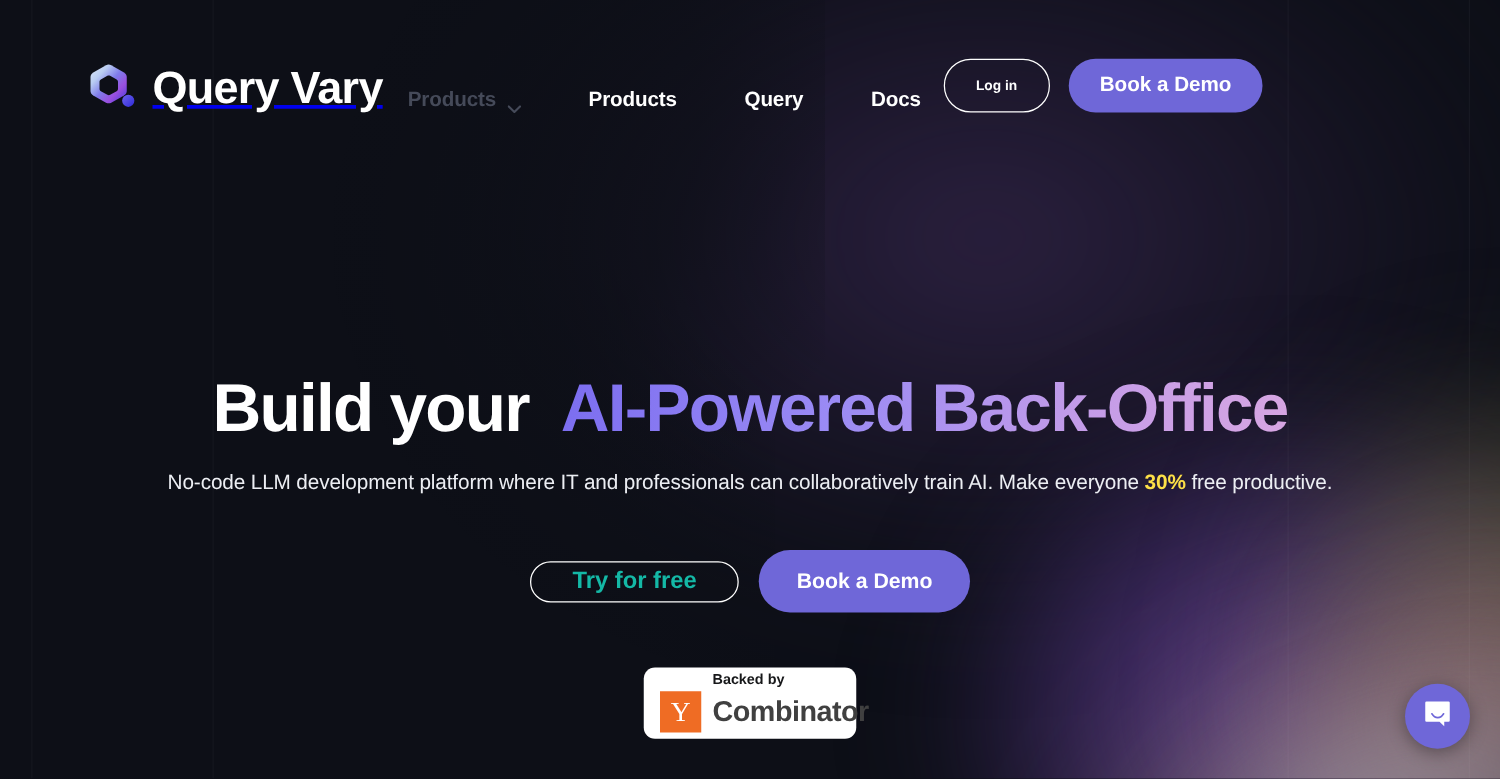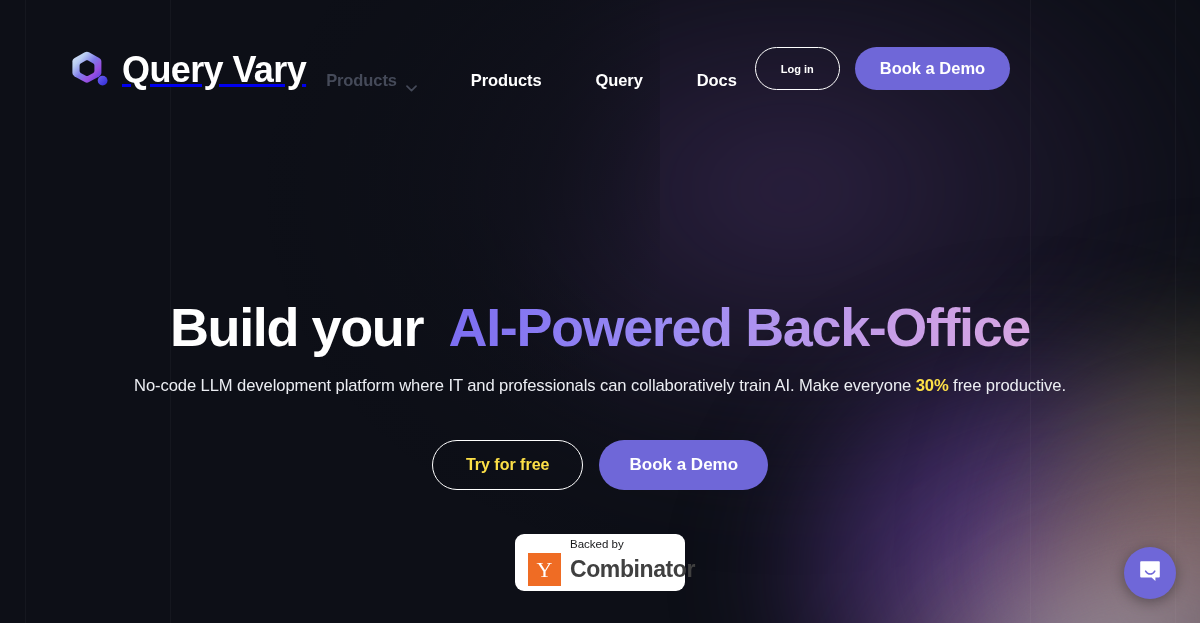--- a/index.html
+++ b/index.html
@@ -155,36 +155,36 @@
 
   .subhead {
     margin-top:20px;
     font-size:16.6px; font-weight:400; color:#eceef3; letter-spacing:-0.1px;
     text-align:center; white-space:nowrap;
   }
   .subhead b { font-weight:700; color:#fde047; }
 
   .cta-row { margin-top:44px; display:flex; align-items:center; gap:16px; }
   .btn-lg-ghost {
-    height:50px; padding:0 33px; font-size:16px;
-    color:#fde047; background:transparent; border:1.4px solid #ffffff;
+    height:33px; padding:0 33px; font-size:19px;
+    color:#14b8a6; background:transparent; border:1.4px solid #ffffff;
   }
   .btn-lg-primary {
     height:50px; padding:0 30px; font-size:17px;
     color:#ffffff; background:#6f67d8; border:none;
   }
 
   
   .yc-badge {
     margin-top:44px;
     width:170px; height:57px; background:#ffffff; border-radius:9px;
     display:flex; flex-direction:column; justify-content:center;
     padding:6px 13px 7px 13px;
   }
-  .yc-top { font-size:11.5px; font-weight:400; color:#17181a; margin-left:42px; line-height:1; }
+  .yc-top { font-size:11.5px; font-weight:700; color:#17181a; margin-left:42px; line-height:1; }
   .yc-bot { display:flex; align-items:center; gap:9px; margin-top:3px; }
   .yc-y {
     width:33px; height:33px; background:#ef6c24; color:#ffffff;
     display:flex; align-items:center; justify-content:center;
     font-size:22px; font-weight:400; line-height:1; flex:none;
     font-family:"Liberation Serif", serif;
   }
   .yc-word { font-size:23px; font-weight:700; color:#404040; letter-spacing:-0.4px; line-height:1; }
 
   

